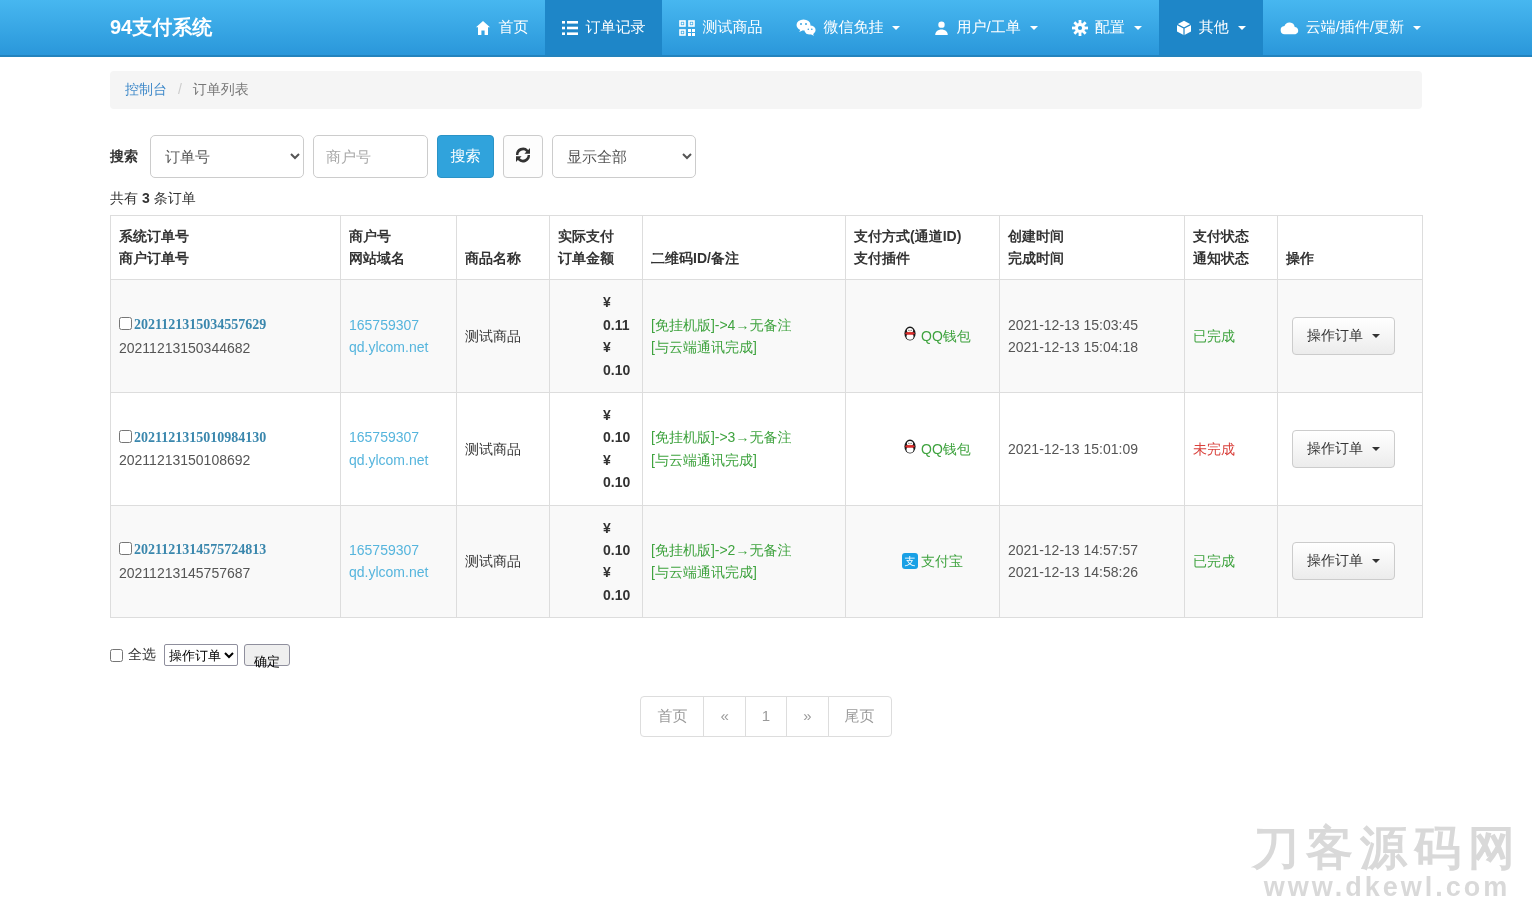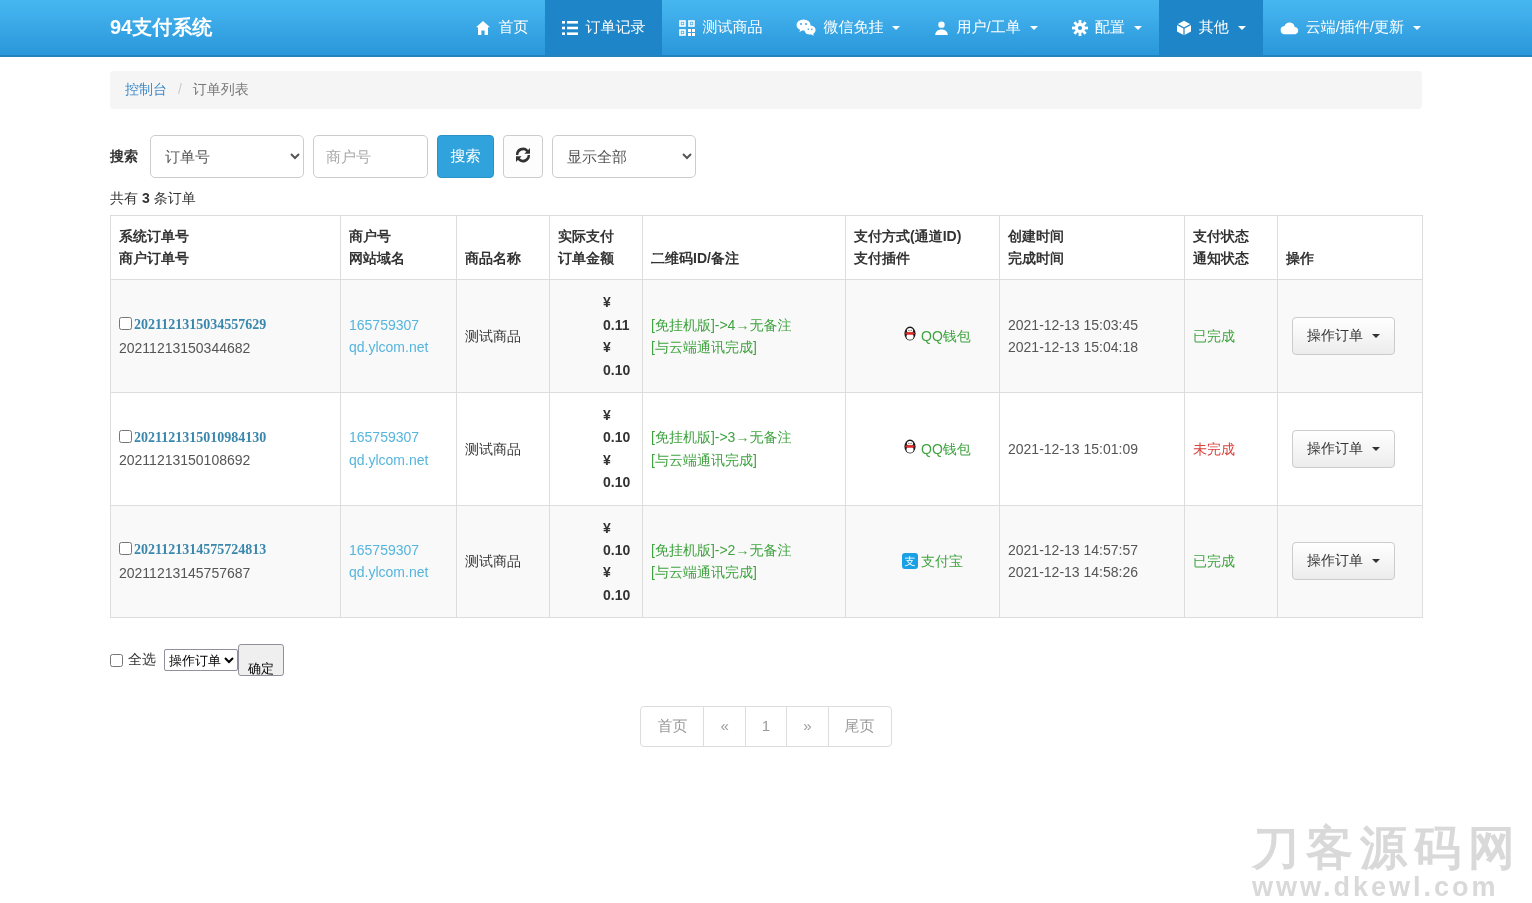--- a/index.html
+++ b/index.html
@@ -68,33 +68,33 @@
     align-items:center; gap:7px; margin-left:6px; }
   .btn-op .caret { border-top-color:#333; }
   .alipay-box { width:16px; height:16px; background:#19a0e5; border-radius:3px; color:#fff;
     font-size:11px; line-height:16px; text-align:center; display:inline-block; flex:none; }
 
   
   .bulk { margin-top:26px; display:flex; align-items:center; font-size:14px; }
   .bulk input[type=checkbox] { width:13px; height:13px; margin-right:5px; cursor:pointer; }
   .bulk-select { margin-left:8px; height:22px; font-size:13px; border:1px solid #8f8f9d;
     border-radius:2px; background:#fff; cursor:pointer; }
-  .bulk-btn { margin-left:0; height:22px; padding:15px 9px; font-size:13px; background:#efefef;
+  .bulk-btn { margin-left:6px; height:22px; padding:8px 9px; font-size:13px; background:#efefef;
     border:1px solid #8f8f9d; border-radius:3px; cursor:pointer; }
 
   
   .pager-wrap { margin-top:30px; text-align:center; }
   .pager { display:inline-flex; }
   .page-item { padding:10px 16px; border:1px solid #ddd; margin-left:-1px; background:#fff;
     color:#9a9a9a; font-size:15px; cursor:pointer; }
   .page-item:first-child { border-radius:4px 0 0 4px; margin-left:0; }
   .page-item:last-child { border-radius:0 4px 4px 0; }
 
   
-  .watermark { position:absolute; right:10px; bottom:2px; text-align:left; color:#d9d9d9;
+  .watermark { position:absolute; right:10px; bottom:2px; text-align:center; color:#d9d9d9;
     font-weight:bold; user-select:none; }
   .wm1 { font-size:47px; letter-spacing:7px; line-height:1.1; }
   .wm2 { font-size:27px; letter-spacing:3px; line-height:1.0; }
 </style>
 </head>
 <body>
 
 <div class="navbar">
   <div class="brand">94支付系统</div>
   <div class="nav">

